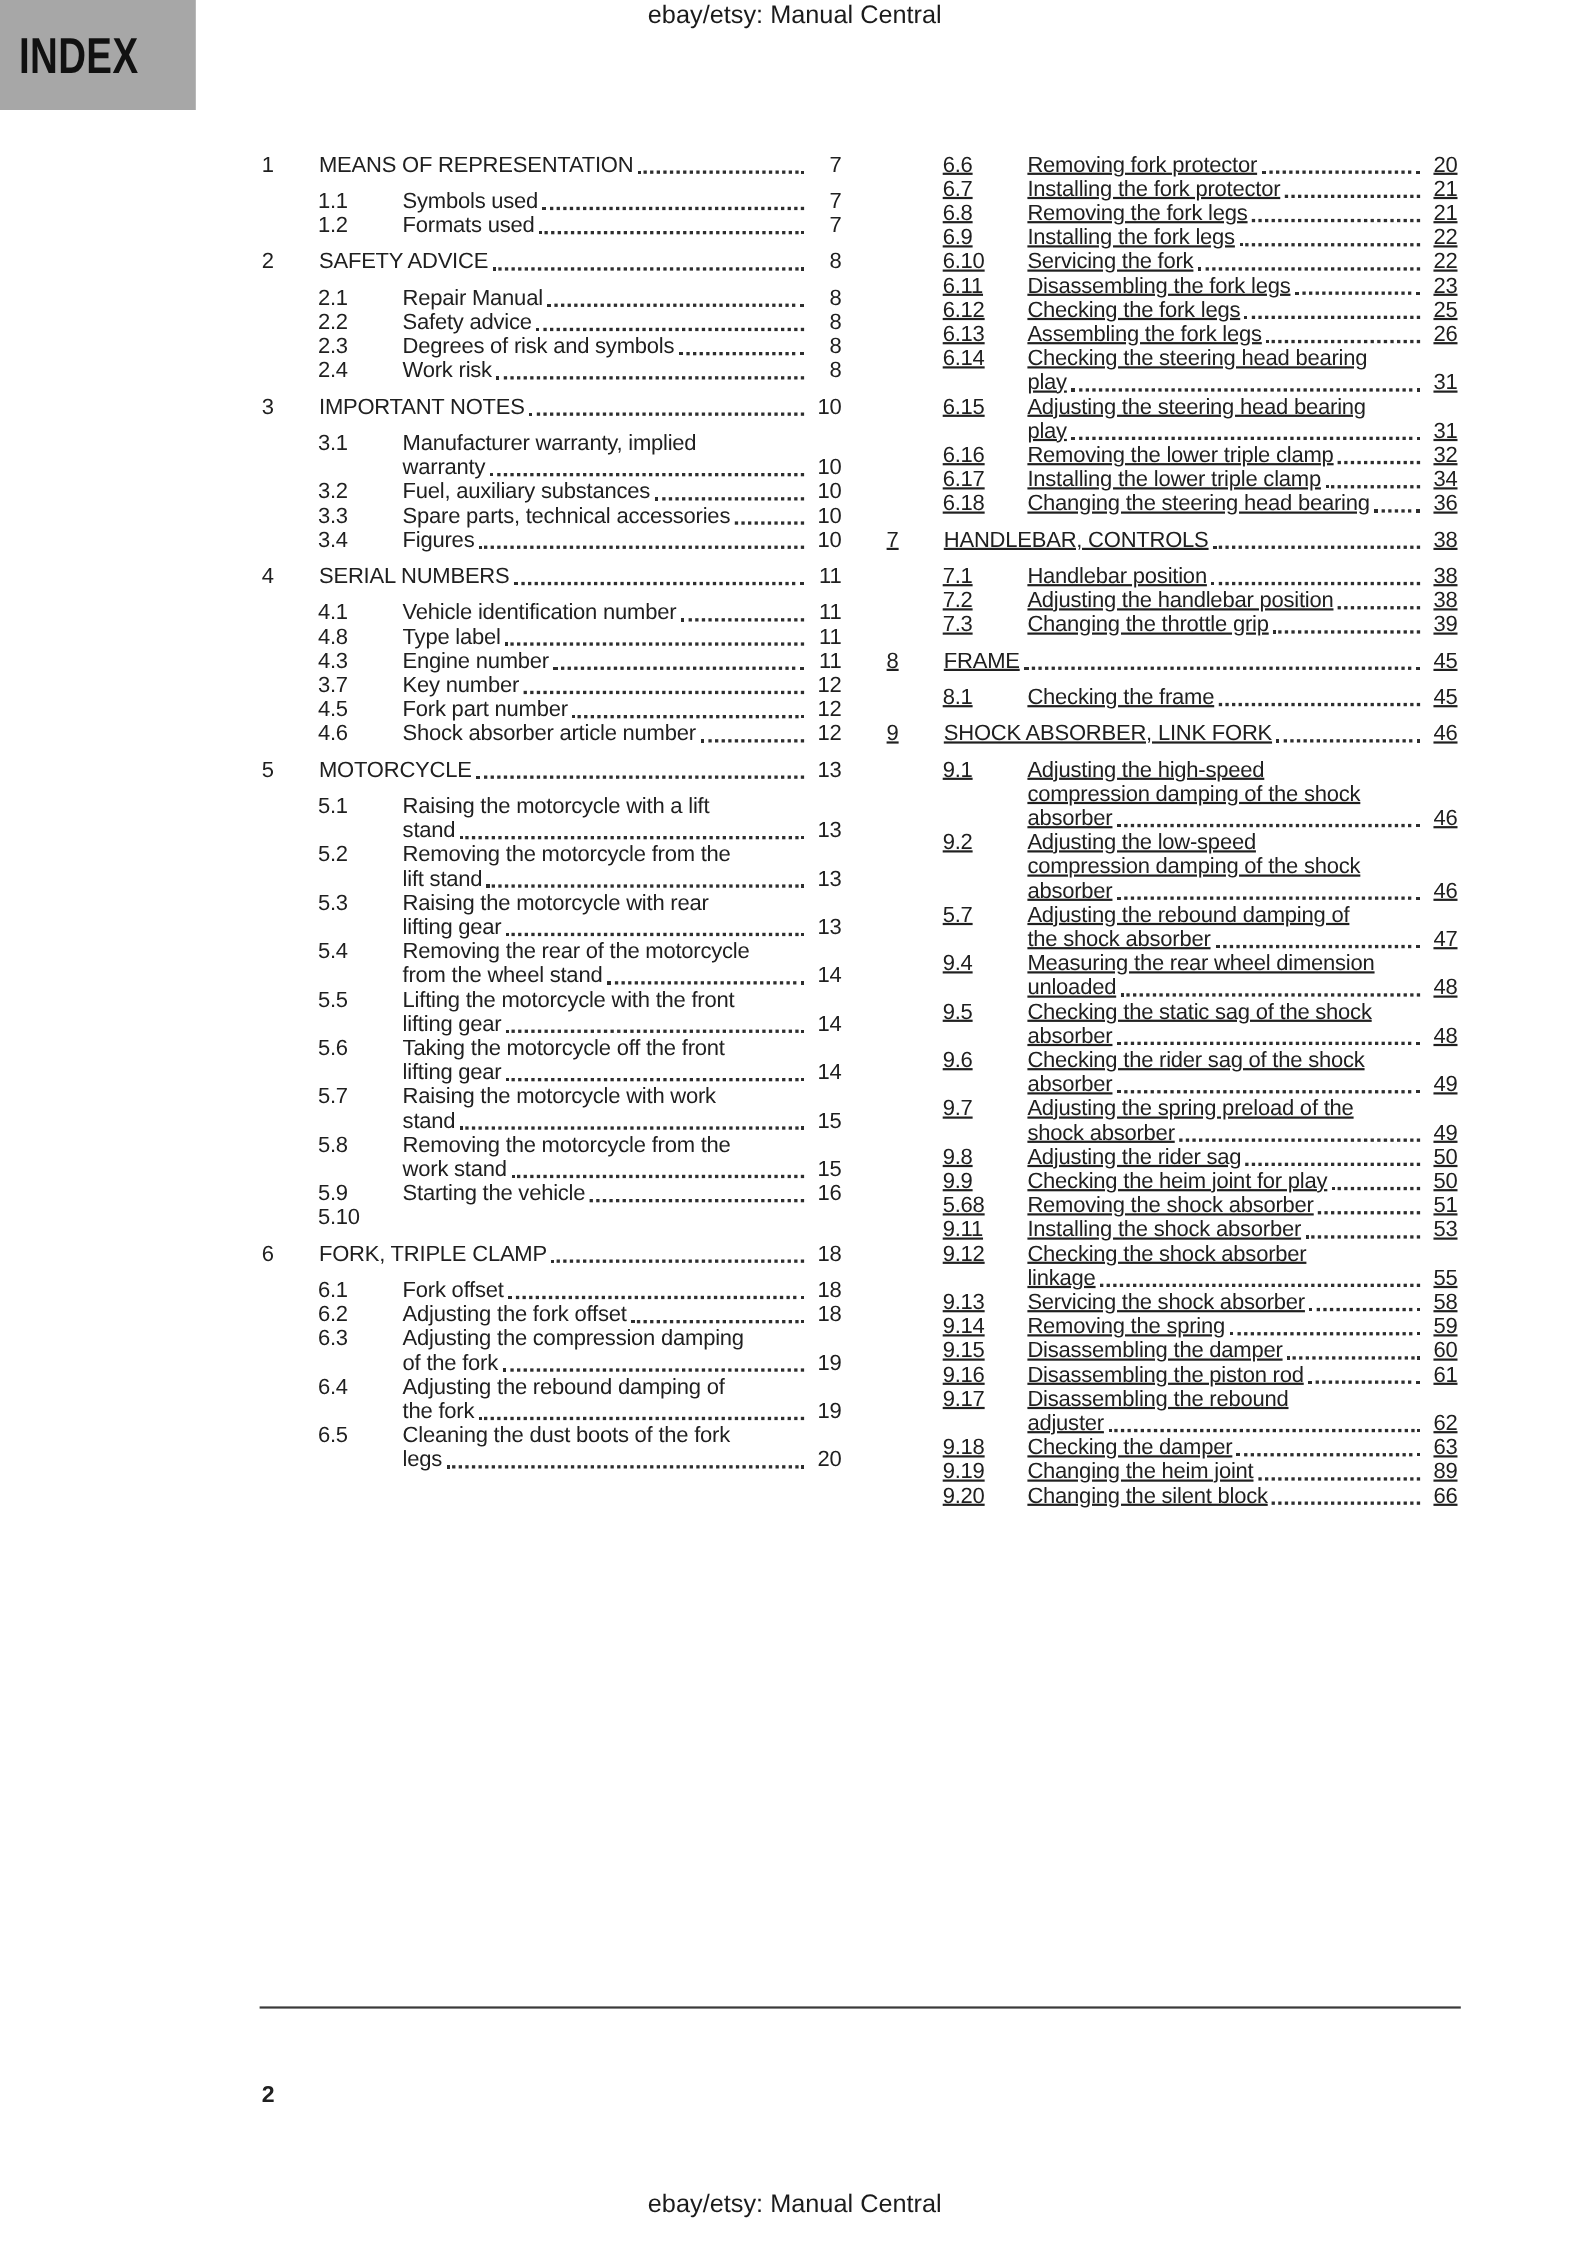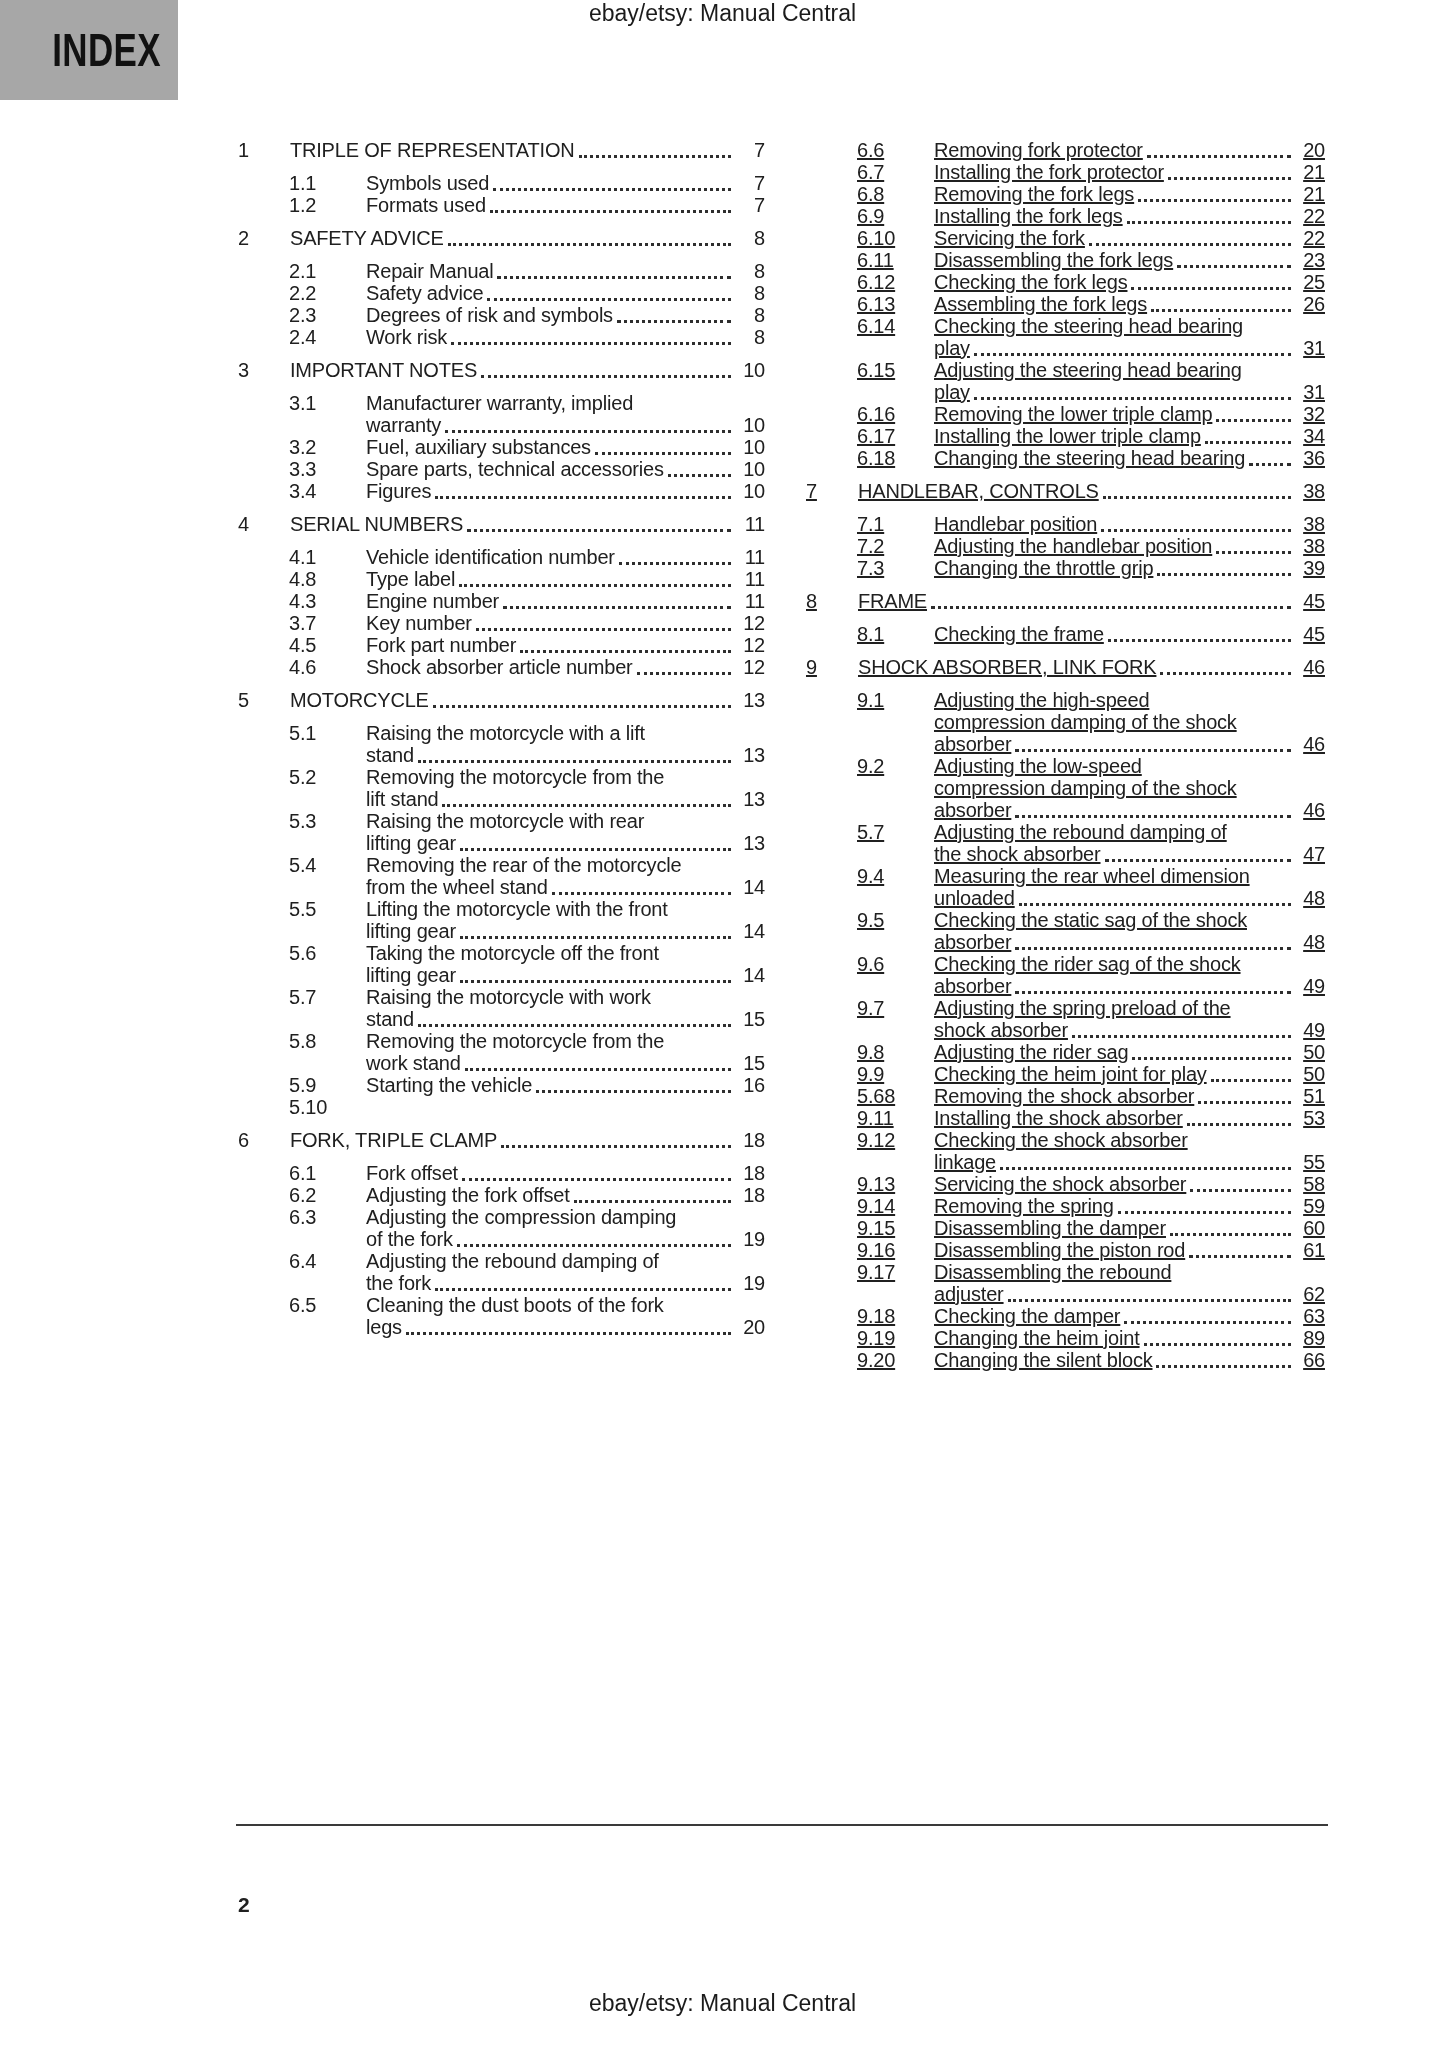--- a/index.html
+++ b/index.html
@@ -29,21 +29,21 @@
   }
   .index-box {
     position: absolute;
     top: 0;
     left: 0;
     width: 178px;
     height: 100px;
     background: #a7a7a7;
     display: flex;
     align-items: center;
-    justify-content: flex-end;
+    justify-content: flex-start;
   }
   .index-box .index-label {
     font-size: 46px;
     font-weight: 700;
     color: #111;
     transform: scaleX(0.76);
     letter-spacing: 0.5px;
     white-space: nowrap;
   }
 
@@ -121,21 +121,21 @@
 
 <div class="index-box">
   <span class="index-label">INDEX</span>
 </div>
 
 <div class="toc-col left">
     <div class="row lvl1">
       <span class="num">1</span>
       <div class="body">
         <div class="lastline">
-          <span class="t">TRIPLE OF REPRESENTATION</span>
+          <span class="t">MEANS OF REPRESENTATION</span>
           <span class="dots"></span>
           <span class="pg">7</span>
         </div>
       </div>
     </div>
     <div class="row lvl2">
       <span class="num">1.1</span>
       <div class="body">
         <div class="lastline">
           <span class="t">Symbols used</span>

